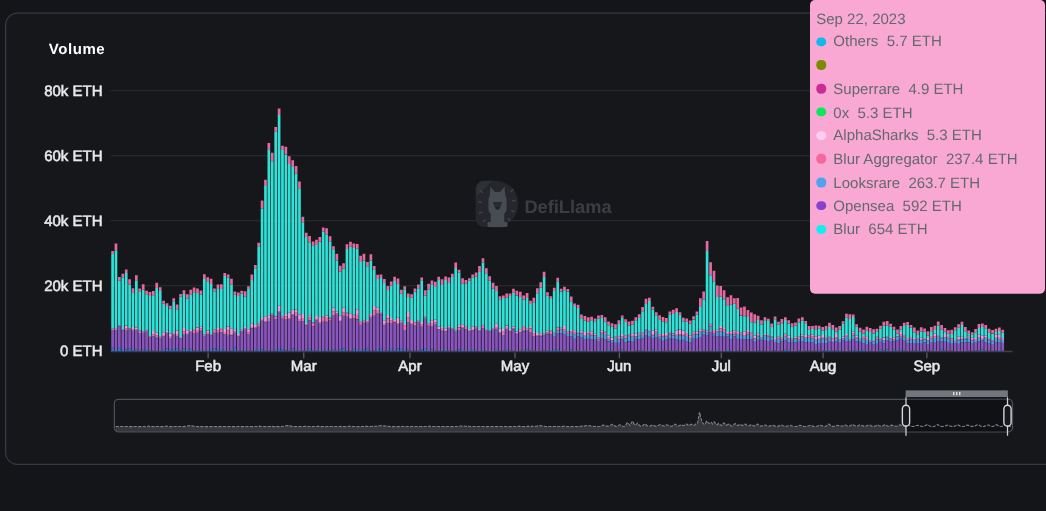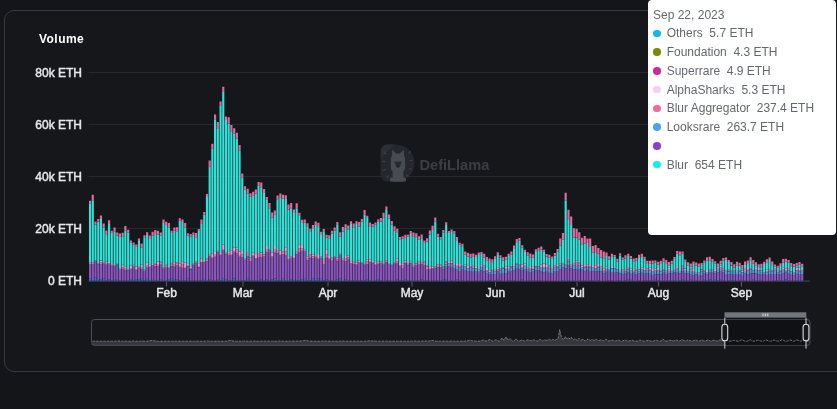--- a/index.html
+++ b/index.html
@@ -4,21 +4,21 @@
 * { margin:0; padding:0; box-sizing:border-box; }
 html,body { width:837px; height:409px; background:#141519; overflow:hidden;
   font-family:"Liberation Sans", sans-serif; }
 #panel { position:absolute; left:4px; top:10px; width:860px; height:361.5px;
   background:#16171b; border:1px solid #363a42; border-radius:10px; }
 #title { position:absolute; left:39px; top:32px; color:#fff; font-size:12px; font-weight:bold; letter-spacing:0.45px; }
 svg { position:absolute; left:0; top:0; }
 .axl { fill:#e6e8ea; font-size:12px; font-family:"Liberation Sans", sans-serif; stroke:#e6e8ea; stroke-width:0.45; paint-order:stroke; }
 .wmt { fill:#3c4046; font-size:14.6px; font-weight:bold; font-family:"Liberation Sans", sans-serif; }
 #tip { position:absolute; left:647.5px; top:0px; width:188px; height:235.3px;
-  background:#ffffff; border-radius:4px; color:#63686e; font-size:12px;
+  background:#f9a8d4; border-radius:4px; color:#63686e; font-size:12px;
   padding:6.5px 0 0 5.5px; }
 #tip .date { margin:0 0 0.5px 0; line-height:17px; }
 .tr { display:flex; align-items:center; height:18.75px; white-space:nowrap; font-size:12px; }
 .dot { width:7.5px; height:7.5px; border-radius:50%; display:inline-block; margin-right:6.2px; flex:none; }
 </style></head>
 <body>
 <div id="panel"></div>
 <div id="title">Volume</div>
 <svg width="837" height="409" viewBox="0 0 837 409">
 <line x1="88.5" y1="72.5" x2="810.0" y2="72.5" stroke="#26282e" stroke-width="1"></line>
@@ -103,37 +103,41 @@
 
 </svg>
 <div id="tip">
 <div class="date">Sep 22, 2023</div>
 <div class="tr">
       <span class="dot" style="background:#13b8e8"></span>
       <span>Others&nbsp;&nbsp;5.7 ETH</span>
     </div>
 <div class="tr">
       <span class="dot" style="background:#7c8a02"></span>
-      <span>Foundation&nbsp;&nbsp;4.3 ETH</span>
     </div>
 <div class="tr">
       <span class="dot" style="background:#c92c96"></span>
       <span>Superrare&nbsp;&nbsp;4.9 ETH</span>
+    </div>
+<div class="tr">
+      <span class="dot" style="background:#0be75e"></span>
+      <span>0x&nbsp;&nbsp;5.3 ETH</span>
     </div>
 <div class="tr">
       <span class="dot" style="background:#fbcdf4"></span>
       <span>AlphaSharks&nbsp;&nbsp;5.3 ETH</span>
     </div>
 <div class="tr">
       <span class="dot" style="background:#f6689c"></span>
       <span>Blur Aggregator&nbsp;&nbsp;237.4 ETH</span>
     </div>
 <div class="tr">
       <span class="dot" style="background:#4fa3ee"></span>
       <span>Looksrare&nbsp;&nbsp;263.7 ETH</span>
     </div>
 <div class="tr">
       <span class="dot" style="background:#8840cf"></span>
+      <span>Opensea&nbsp;&nbsp;592 ETH</span>
     </div>
 <div class="tr">
       <span class="dot" style="background:#0eeff2"></span>
       <span>Blur&nbsp;&nbsp;654 ETH</span>
     </div>
 </div>
 </body></html>

